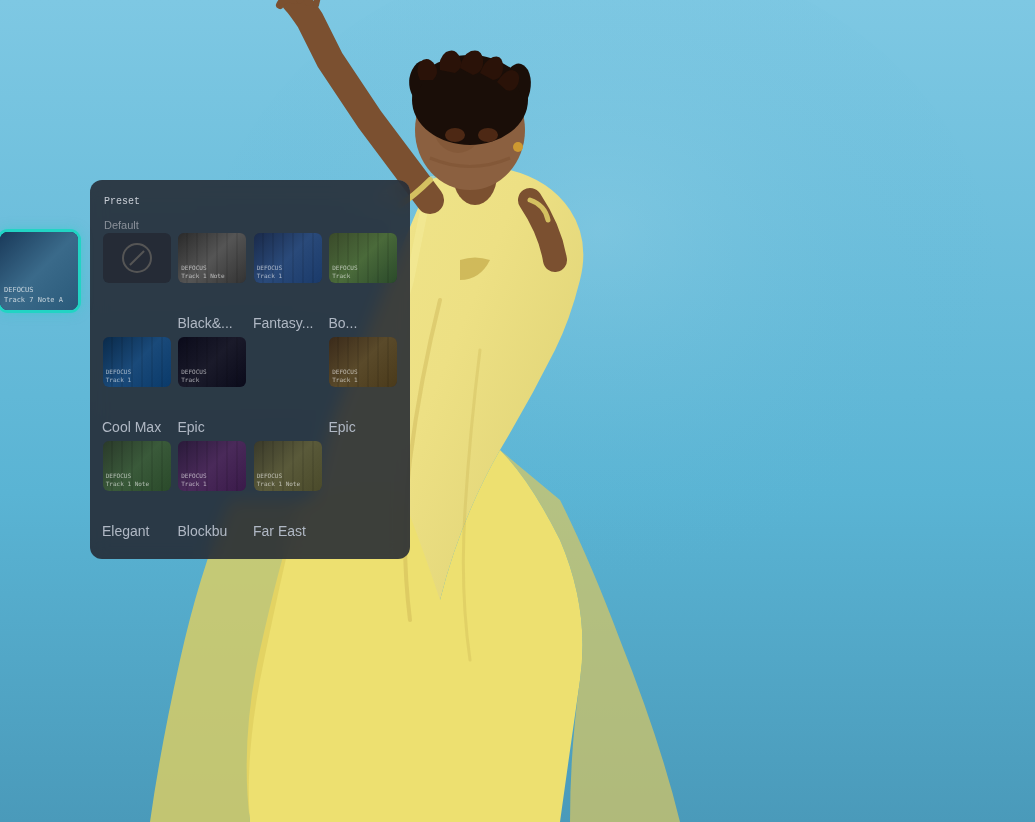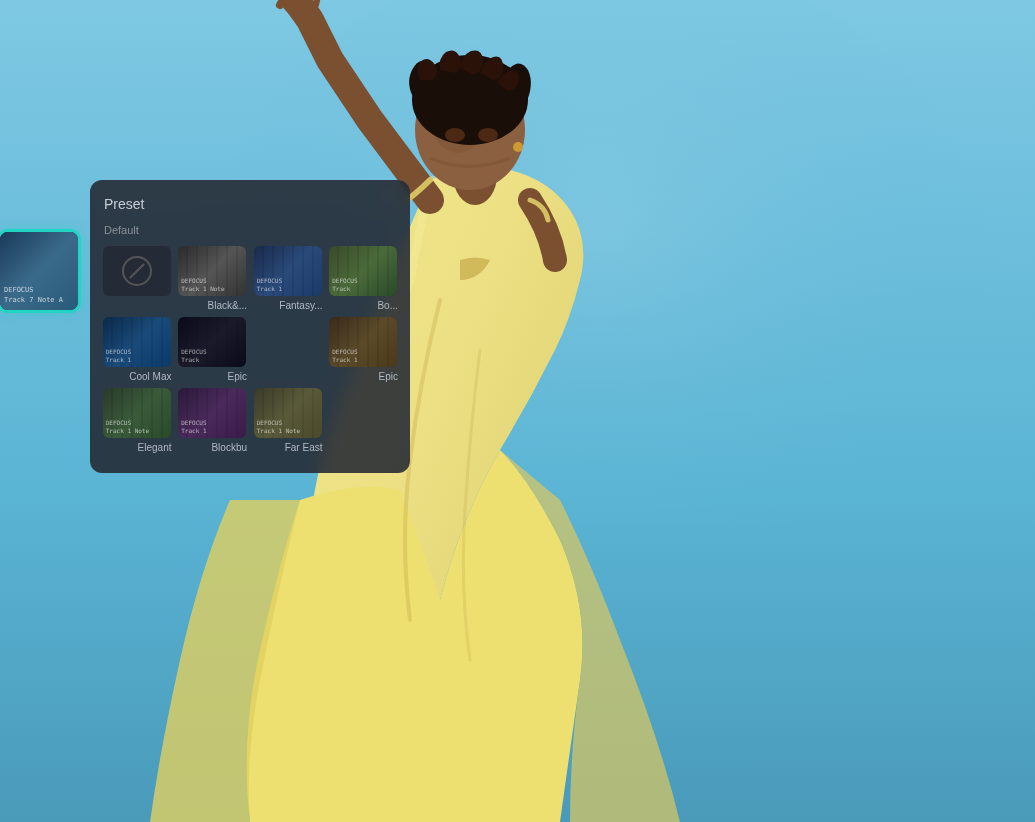--- a/index.html
+++ b/index.html
@@ -37,30 +37,31 @@
       left: 90px;
       width: 320px;
       background: rgba(35, 40, 50, 0.88);
       border-radius: 12px;
       padding: 16px 12px 20px 12px;
       backdrop-filter: blur(8px);
     }
 
     .preset-title {
       color: #c8cdd5;
-      font-size: 14px;
+      font-size: 10px;
       font-weight: 500;
       margin-bottom: 12px;
       padding-left: 2px;
+      font-family: Liberation Mono, monospace;
     }
 
     .preset-section-label {
       color: #8a9099;
       font-size: 11px;
-      margin-bottom: 10px;
+      margin-bottom: 2px;
       padding-left: 2px;
     }
 
     .preset-grid {
       display: grid;
       grid-template-columns: repeat(4, 1fr);
       gap: 6px;
     }
 
     .preset-item {
@@ -80,26 +81,27 @@
       margin-bottom: 4px;
     }
 
     .preset-thumb.selected {
       border: 2px solid #22d4c4;
       box-shadow: 0 0 0 1px #22d4c4, 0 0 8px rgba(34, 212, 196, 0.4);
     }
 
     .preset-label {
       color: #b0b8c4;
-      font-size: 10px;
-      text-align: right;
+      font-size: 14px;
+      text-align: left;
       white-space: nowrap;
       overflow: hidden;
       text-overflow: ellipsis;
       width: 100%;
+      margin-top: 28px;
     }
 
     
     .thumb-none {
       background: #252b36;
       display: flex;
       align-items: center;
       justify-content: center;
     }
 

